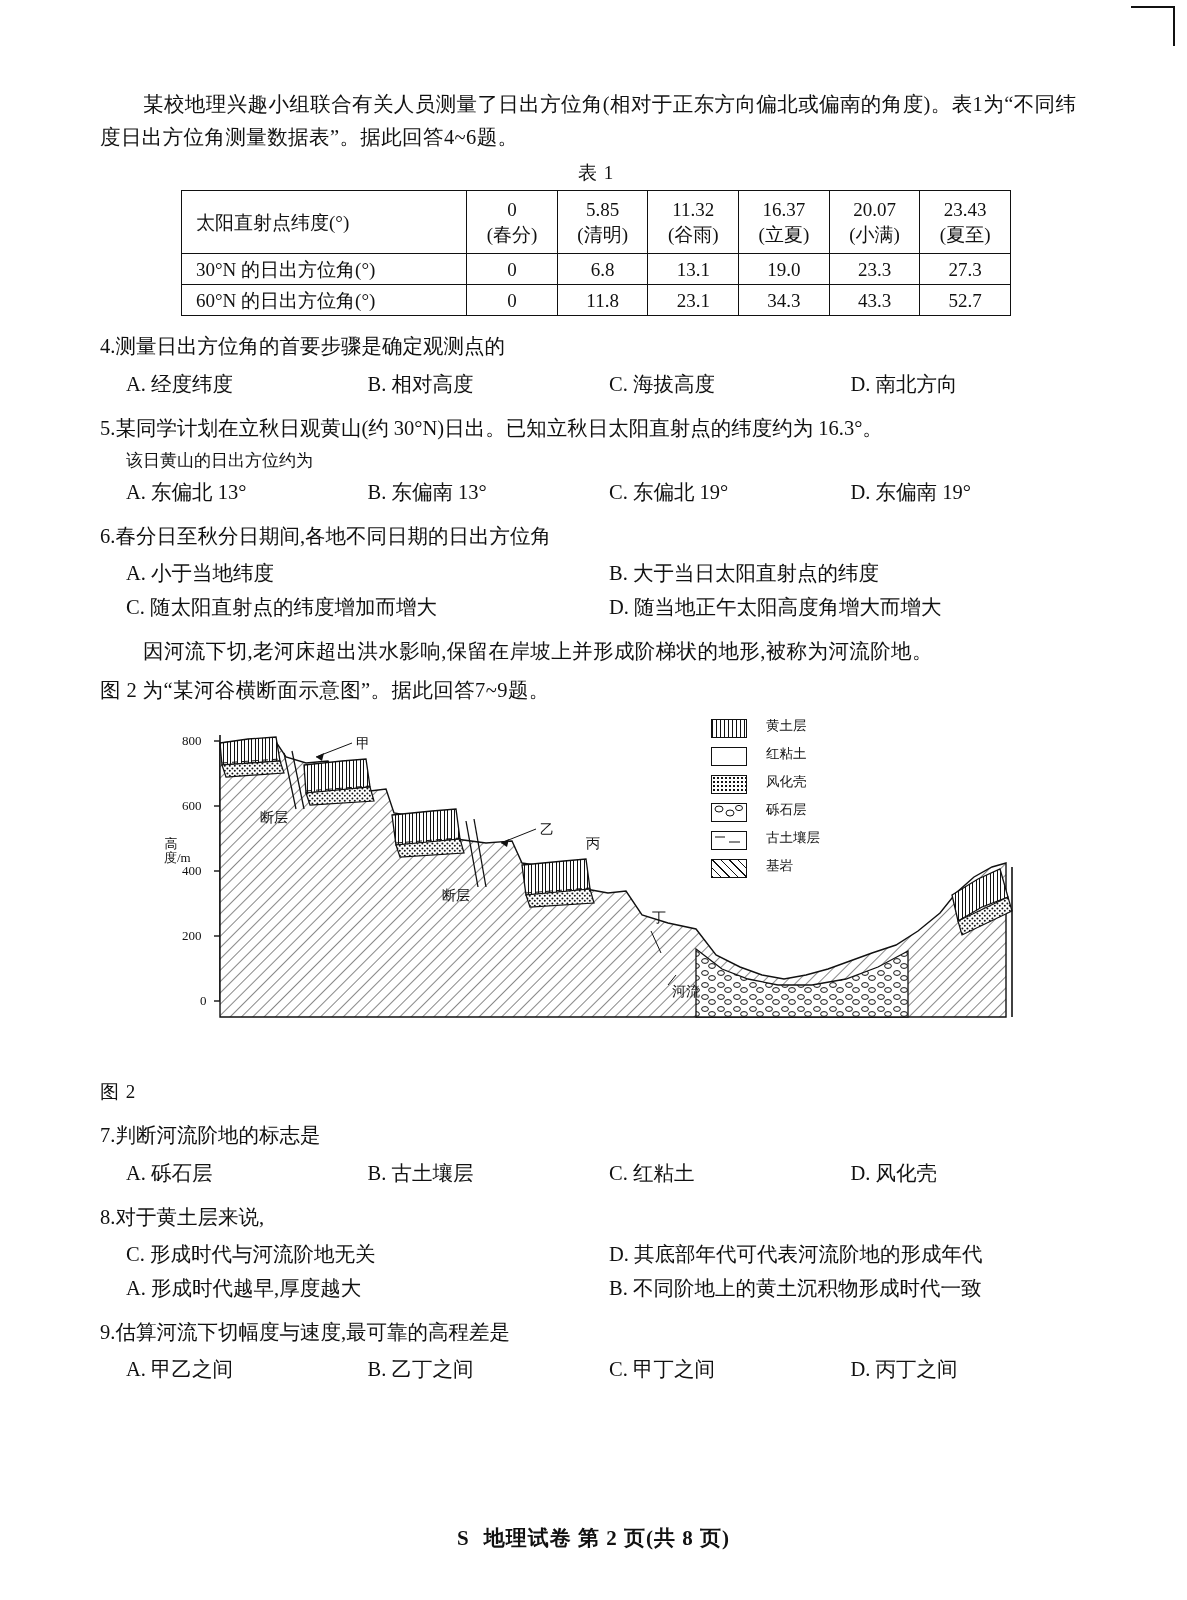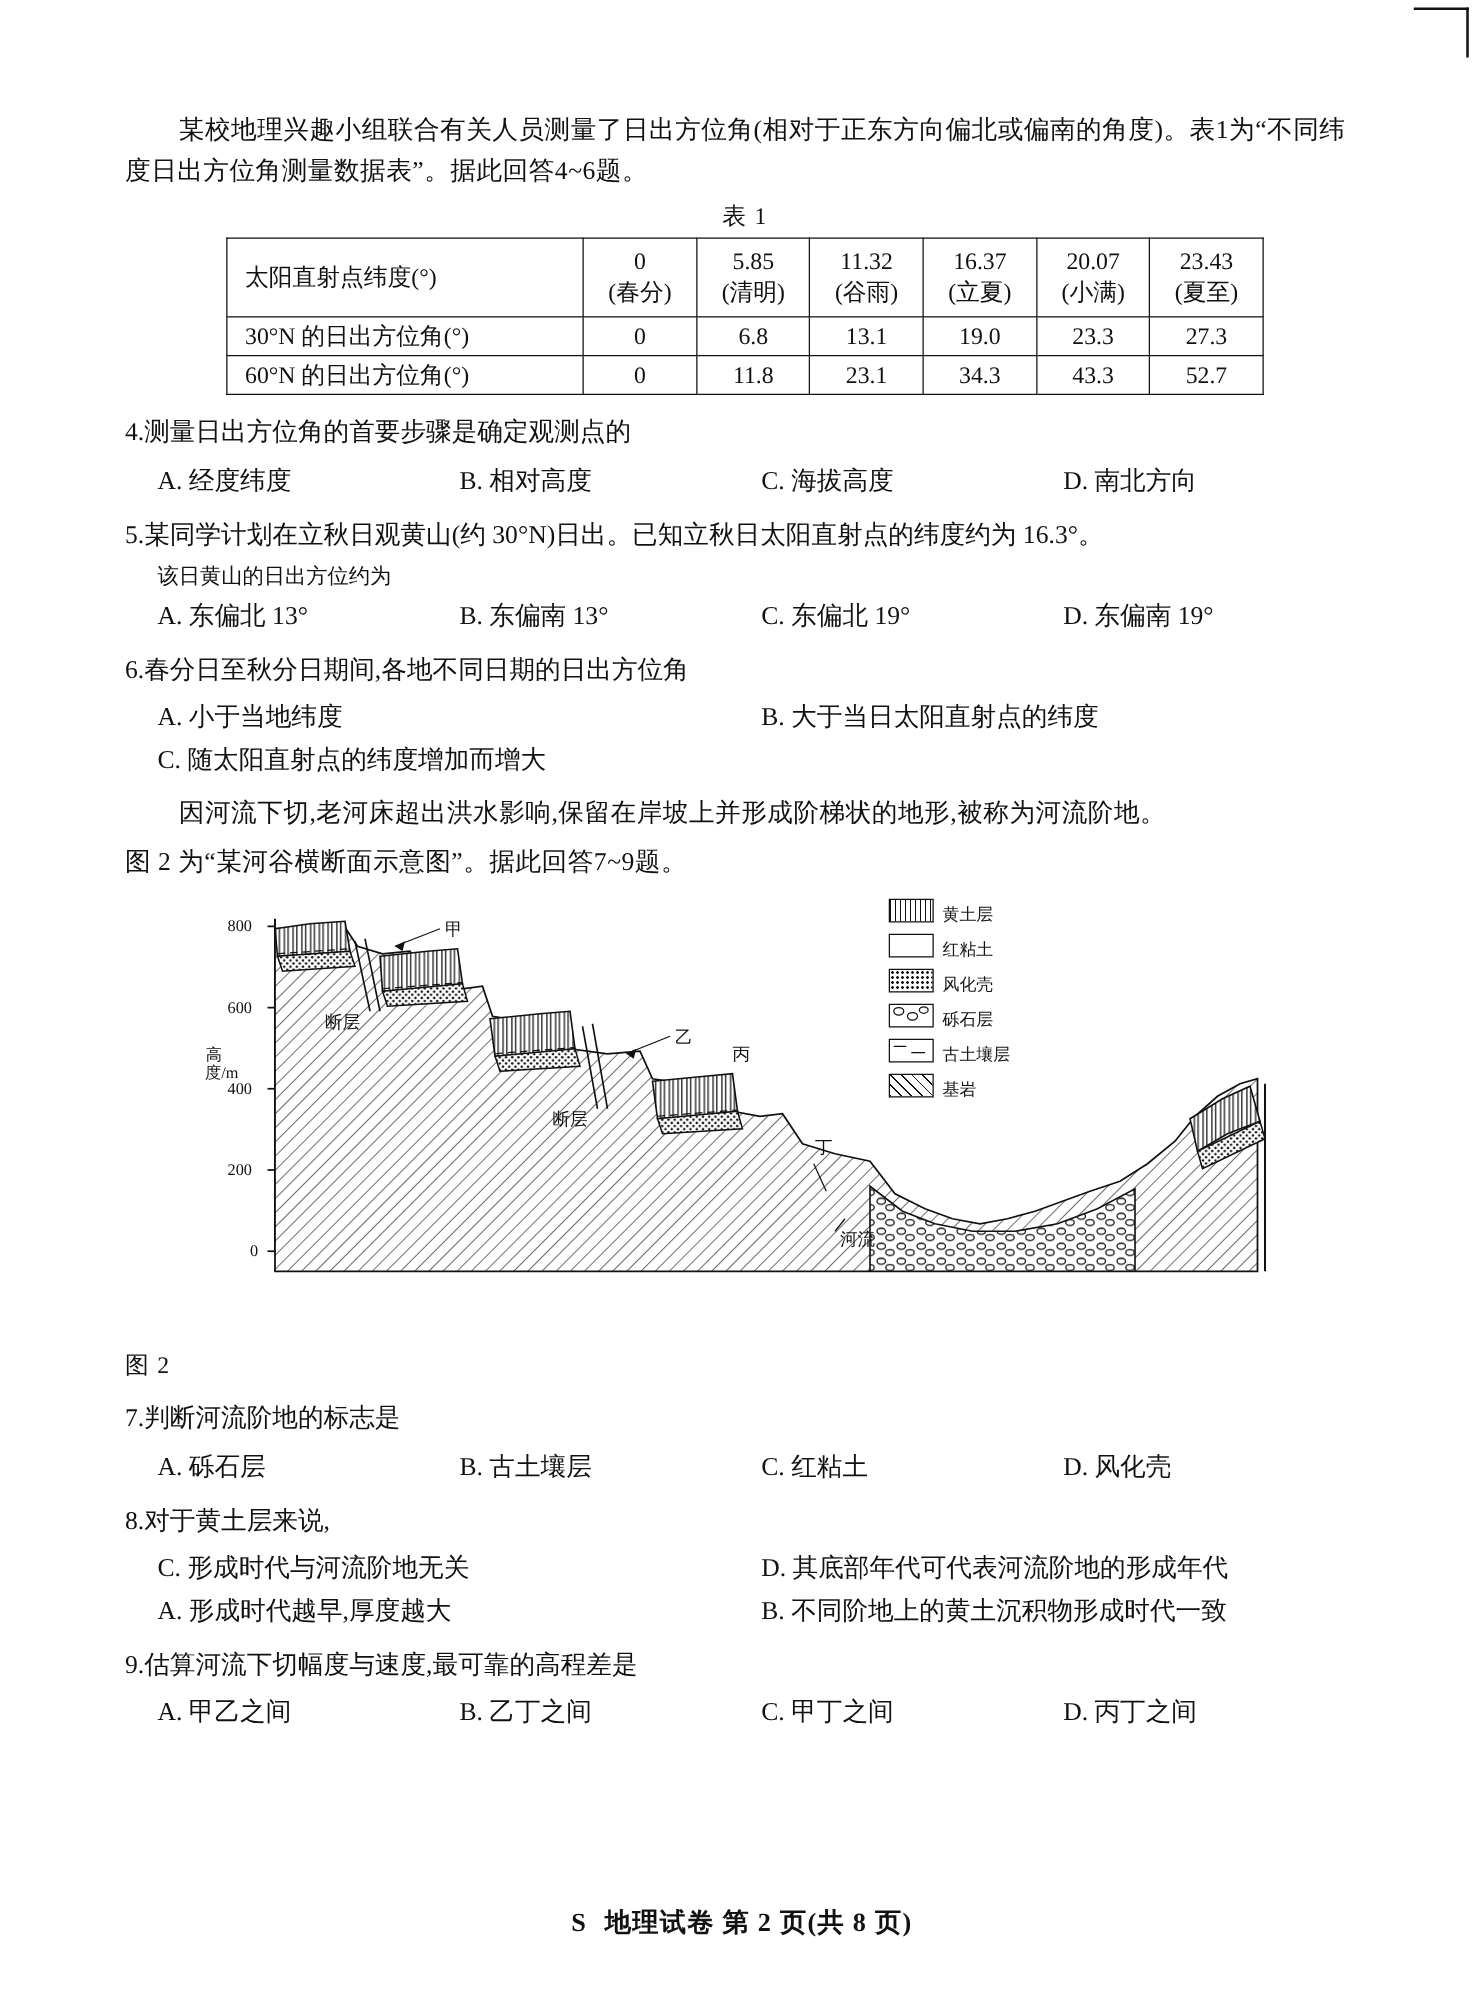--- a/index.html
+++ b/index.html
@@ -87,21 +87,21 @@
   }
   .fig-caption{
     text-align:left;font-size:19px;margin-top:2px;letter-spacing:1px;
   }
   .legend{
     position:absolute;
     left:555px;top:2px;
     font-size:13.5px;
     line-height:1;
   }
-  .legend .row{display:flex;align-items:flex-end;margin-bottom:9px;}
+  .legend .row{display:flex;align-items:flex-start;margin-bottom:9px;gap:12px;}
   .legend .sw{
     width:34px;height:17px;border:1px solid #111;margin-right:7px;background:#fff;
   }
   .legend .lbl{font-size:13.5px;}
   .axis-label{
     position:absolute;left:8px;top:120px;
     font-size:13px;line-height:1.05;width:14px;text-align:center;
   }
   .ytick{position:absolute;font-size:13px;}
   .fig-tag{position:absolute;font-size:14px;}
@@ -205,20 +205,21 @@
 
     <div class="q">
       <span class="qtext">6.</span><span class="qtext">春分日至秋分日期间,各地不同日期的日出方位角</span>
     </div>
     <div class="opts two">
       <div>A. 小于当地纬度</div>
       <div>B. 大于当日太阳直射点的纬度</div>
     </div>
     <div class="opts two">
       <div>C. 随太阳直射点的纬度增加而增大</div>
+      <div>D. 随当地正午太阳高度角增大而增大</div>
     </div>
 
     <p class="para indent" style="margin-top:14px;">因河流下切,老河床超出洪水影响,保留在岸坡上并形成阶梯状的地形,被称为河流阶地。</p>
     <p class="para">图 2 为“某河谷横断面示意图”。据此回答7~9题。</p>
 
     <div class="figwrap">
 
       <div class="axis-label">高度/m</div>
 
       <svg width="880" height="360" viewBox="0 0 880 360">

